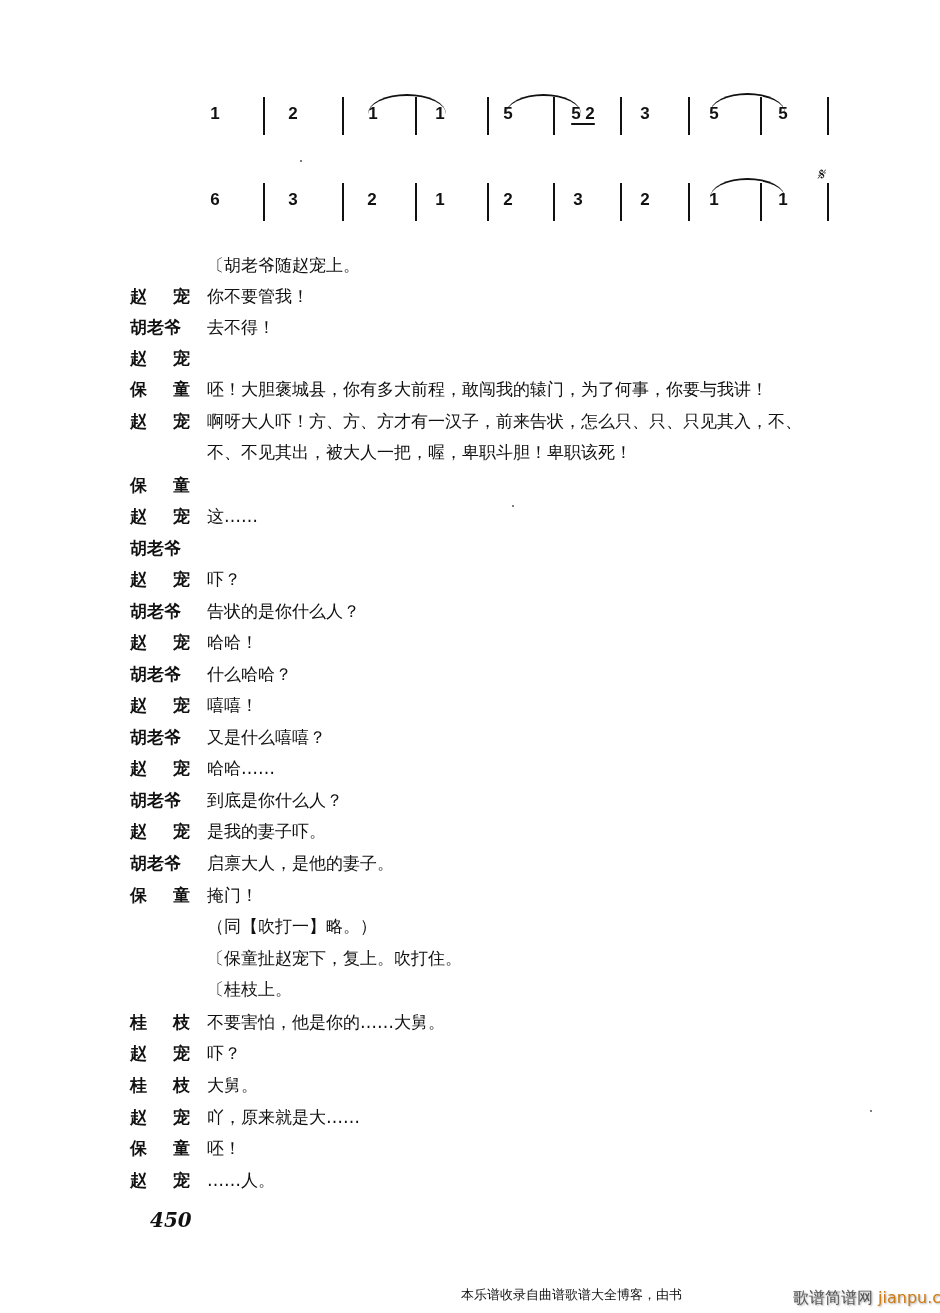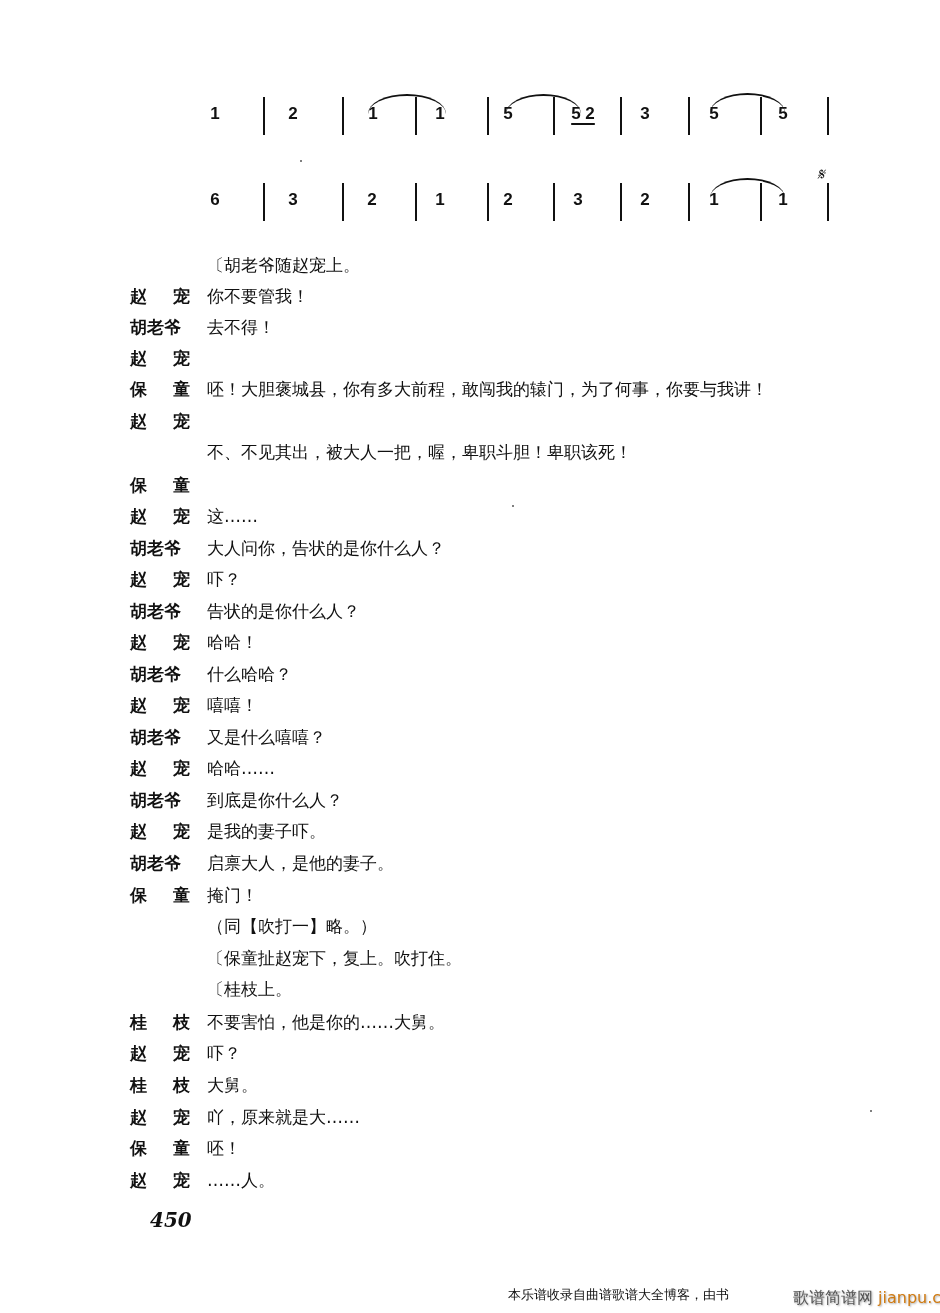--- a/index.html
+++ b/index.html
@@ -25,21 +25,21 @@
     display: flex; justify-content: space-between; letter-spacing: 0;
   }
   .speech { position: absolute; left: 207px; white-space: nowrap; font-family: "DejaVu Sans", sans-serif; }
   .stage { font-family: "DejaVu Serif", serif; }
 
   .page-num {
     position: absolute; left: 150px; top: 1208px; font-family: "DejaVu Serif", serif;
     font-weight: bold; font-style: italic; font-size: 20px;
   }
   .footer-note {
-    position: absolute; left: 508px; top: 1286px; font-size: 13px; font-family: "DejaVu Sans", sans-serif;
+    position: absolute; left: 461px; top: 1286px; font-size: 13px; font-family: "DejaVu Sans", sans-serif;
     white-space: nowrap; width: 300px; overflow: hidden;
   }
   .watermark {
     position: absolute; left: 793px; top: 1288px; font-size: 16px; font-family: "DejaVu Serif", serif;
     color: #555; white-space: nowrap; text-shadow: 1px 1px 2px #aaa;
   }
   .watermark .domain { color: #d07a10; font-family: "DejaVu Sans", sans-serif; }
   .speck { position: absolute; width: 2px; height: 2px; background: #555; border-radius: 50%; }
 </style>
 </head>
@@ -120,40 +120,40 @@
         <span>保</span>
         <span>童</span>
       </span>
     <span class="speech">呸！大胆褒城县，你有多大前程，敢闯我的辕门，为了何事，你要与我讲！</span>
   </div>
   <div class="line" style="top:156px;">
     <span class="speaker">
         <span>赵</span>
         <span>宠</span>
       </span>
+    <span class="speech">啊呀大人吓！方、方、方才有一汉子，前来告状，怎么只、只、只见其入，不、</span>
   </div>
   <div class="line" style="top:187px;">
     <span class="speech">不、不见其出，被大人一把，喔，卑职斗胆！卑职该死！</span>
   </div>
   <div class="line" style="top:220px;">
     <span class="speaker">
         <span>保</span>
         <span>童</span>
       </span>
   </div>
   <div class="line" style="top:251px;">
     <span class="speaker">
         <span>赵</span>
         <span>宠</span>
       </span>
     <span class="speech">这……</span>
   </div>
   <div class="line" style="top:283px;">
     <span class="speaker">胡老爷</span>
-    <span class="speech">大人问你，告状的是你什么人？</span>
   </div>
   <div class="line" style="top:314px;">
     <span class="speaker">
         <span>赵</span>
         <span>宠</span>
       </span>
     <span class="speech">吓？</span>
   </div>
   <div class="line" style="top:346px;">
     <span class="speaker">胡老爷</span>

